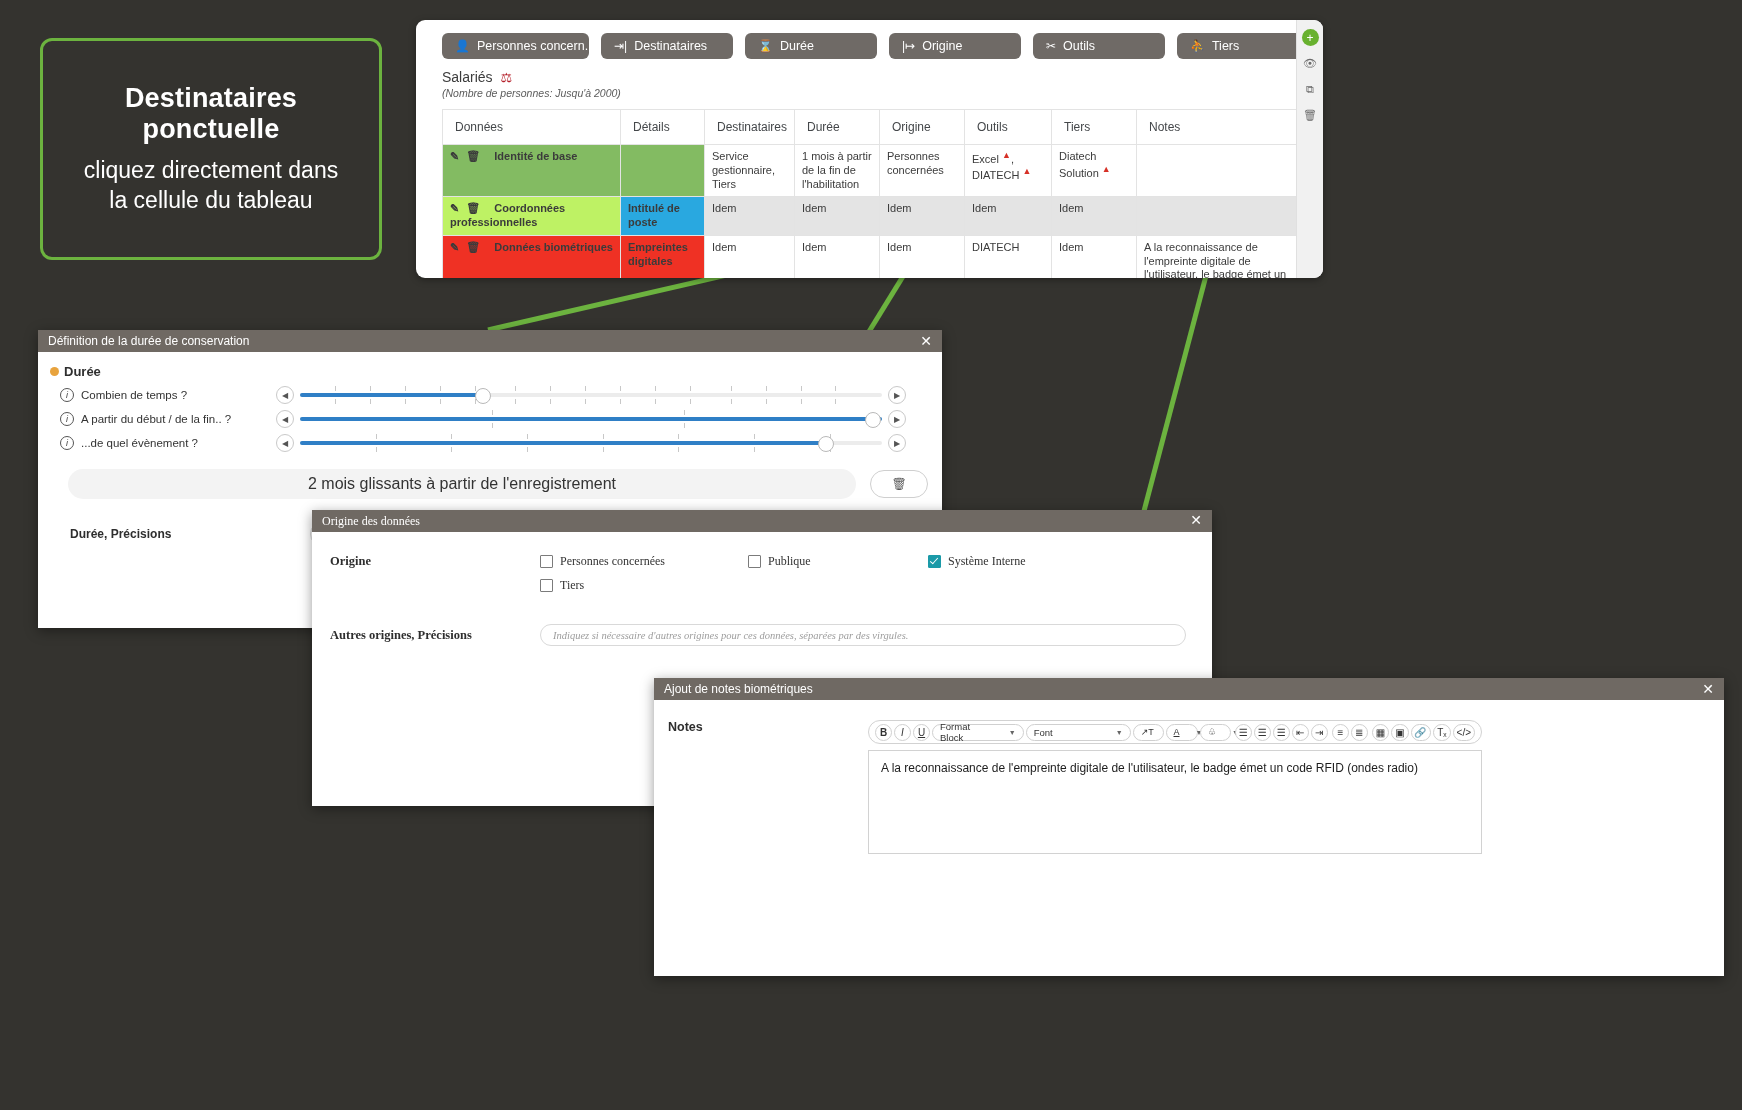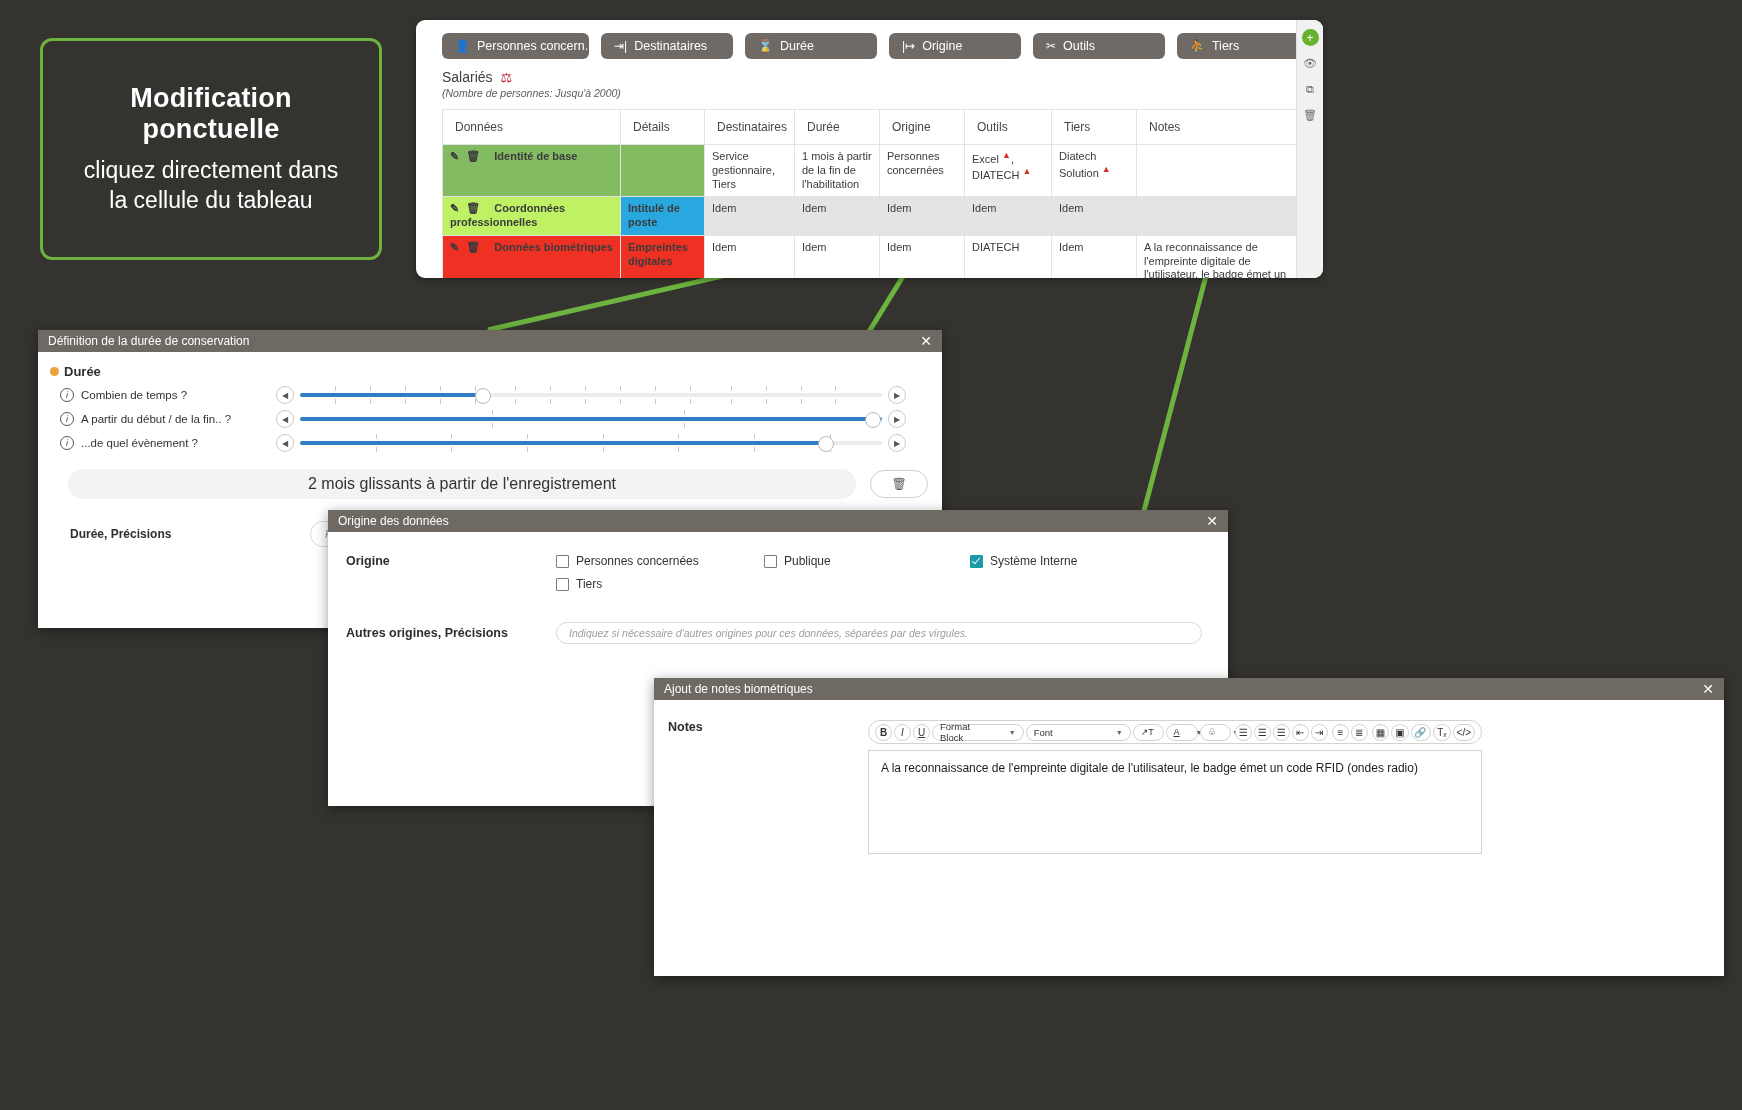--- a/index.html
+++ b/index.html
@@ -103,28 +103,28 @@
     display:flex;align-items:center;justify-content:center;font-size:12px;color:#555;
   }
   .prec-row{display:flex;align-items:center;padding:22px 14px 0 32px;}
   .prec-label{font-size:12px;font-weight:bold;color:#2e2e2e;width:240px;}
   .prec-input{
     flex:1;height:26px;border:1px solid #d9d9d9;border-radius:14px;background:#fff;
     font-size:11px;color:#9a9a9a;font-style:italic;display:flex;align-items:center;padding:0 14px;box-sizing:border-box;
   }
 
   
-  #dlg-origine{left:328px;top:510px;width:900px;height:296px;}
+  #dlg-origine{left:312px;top:510px;width:900px;height:296px;font-family:Liberation Serif, serif;}
   .orig-grid{display:flex;padding:22px 0 0 18px;}
   .orig-label{font-size:12.5px;font-weight:bold;color:#2e2e2e;width:210px;}
   .orig-opts{flex:1;}
   .orig-line{display:flex;gap:0;margin-bottom:9px;}
   .chk-item{display:flex;align-items:center;gap:7px;font-size:12px;color:#333;}
   .chk-item.w1{width:208px;}
-  .chk-item.w2{width:206px;}
+  .chk-item.w2{width:180px;}
   .box{width:11px;height:11px;border:1px solid #7b7b7b;background:#fff;display:inline-block;flex:none;border-radius:1px;}
   .box.on{background:#1b9aa8;border-color:#1b9aa8;position:relative;}
   .box.on:after{content:"";position:absolute;left:3px;top:0px;width:3px;height:7px;border:solid #fff;border-width:0 1.6px 1.6px 0;transform:rotate(42deg);}
   .autres-row{display:flex;align-items:center;padding:22px 26px 0 18px;}
   .autres-label{font-size:12.5px;font-weight:bold;color:#2e2e2e;width:210px;}
   .autres-input{
     flex:1;height:22px;border:1px solid #d9d9d9;border-radius:12px;background:#fff;
     font-size:10.5px;color:#9d9d9d;font-style:italic;display:flex;align-items:center;padding:8px 12px;box-sizing:border-box;
   }
 
@@ -163,21 +163,21 @@
 </head>
 <body>
 
 <svg class="lines" viewBox="0 0 1742 1110">
   <line x1="792" y1="260" x2="488" y2="330" stroke="#6cb33f" stroke-width="5"></line>
   <line x1="918" y1="252" x2="758" y2="512" stroke="#6cb33f" stroke-width="5"></line>
   <line x1="1222" y1="215" x2="1100" y2="678" stroke="#6cb33f" stroke-width="5"></line>
 </svg>
 
 <div class="callout">
-  <div class="c-title">Modification ponctuelle</div>
+  <div class="c-title">Destinataires ponctuelle</div>
   <div class="c-sub">cliquez directement dans</div>
   <div class="c-sub">la cellule du tableau</div>
 </div>
 
 <div class="reg-window">
   <div class="reg-tabs">
     <div class="tab">
       <span class="ti">👤️</span>
       <span>Personnes concern..</span>
     </div>

